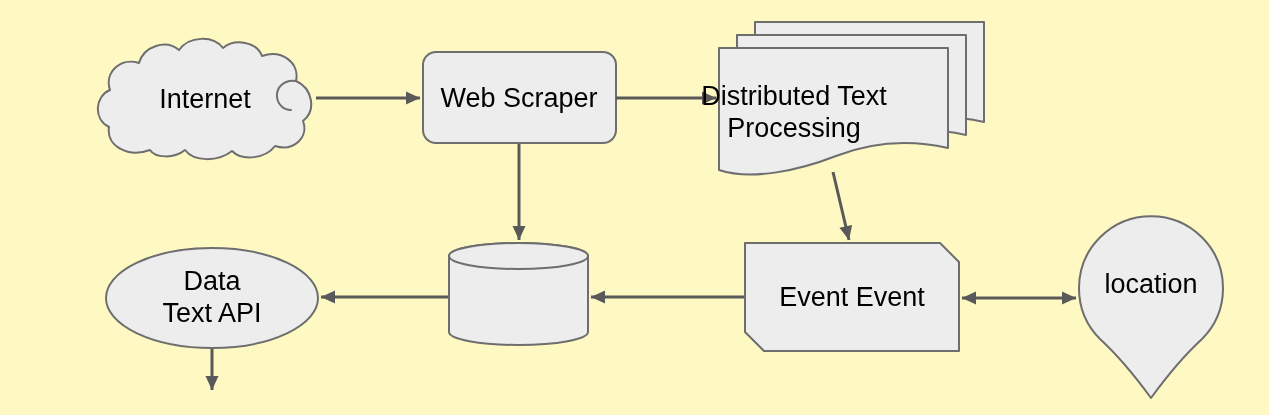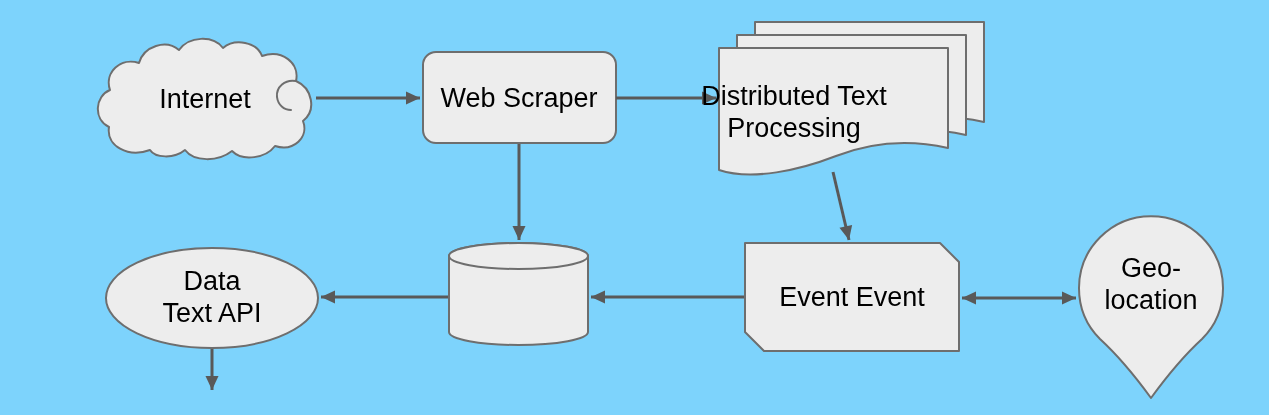--- a/index.html
+++ b/index.html
@@ -1,17 +1,17 @@
 <!DOCTYPE html>
 <html><head>
 <meta charset="utf-8">
 <style>
   html,body{margin:0;padding:0;background:#fff;}
   .canvas{
-    position:relative;width:1269px;height:415px;background:#7dd3fc;
+    position:relative;width:1269px;height:415px;background:#fef9c3;
     font-family:"Liberation Sans",sans-serif;overflow:hidden;
   }
   .diagram-svg{position:absolute;left:0;top:0;}
   .shape{fill:#ededed;stroke:#6e6e6e;stroke-width:2;stroke-linejoin:round;}
   .inner-detail{fill:none;stroke:#6e6e6e;stroke-width:2;stroke-linecap:round;}
   .edge{stroke:#595959;stroke-width:3;fill:none;}
   .node-label{
     position:absolute;transform:translate(-50%,-50%);
     font-size:27px;line-height:32px;color:#000;text-align:center;white-space:nowrap;
   }
@@ -66,21 +66,20 @@
 
   <div class="node-label" style="left:794px;top:112px">
     <span>Distributed Text</span>
     <span>Processing</span>
   </div>
 
 
   <div class="node-label" style="left:852px;top:297px">Event Event</div>
 
   <div class="node-label" style="left:1151px;top:284px">
-    <span>Geo-</span>
     <span>location</span>
   </div>
 
   <div class="node-label" style="left:212px;top:297px">
     <span>Data</span>
     <span>Text API</span>
   </div>
 
 </div>
 

